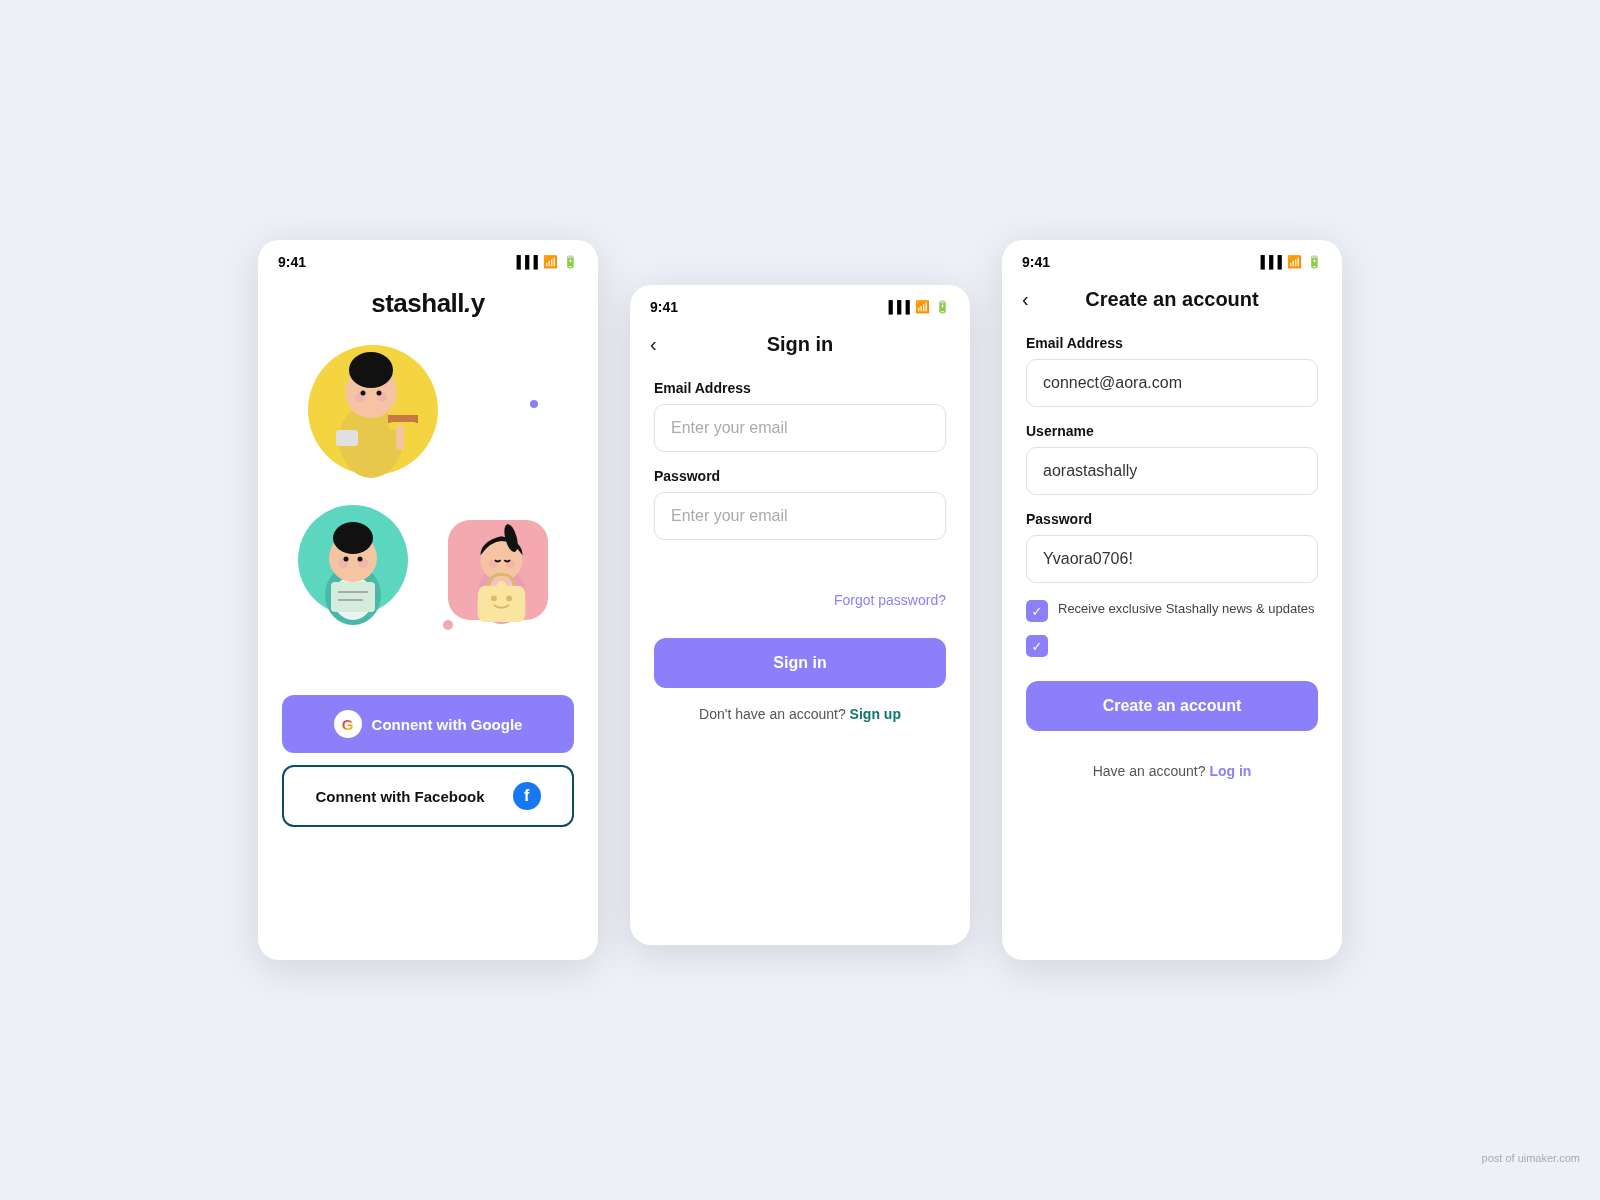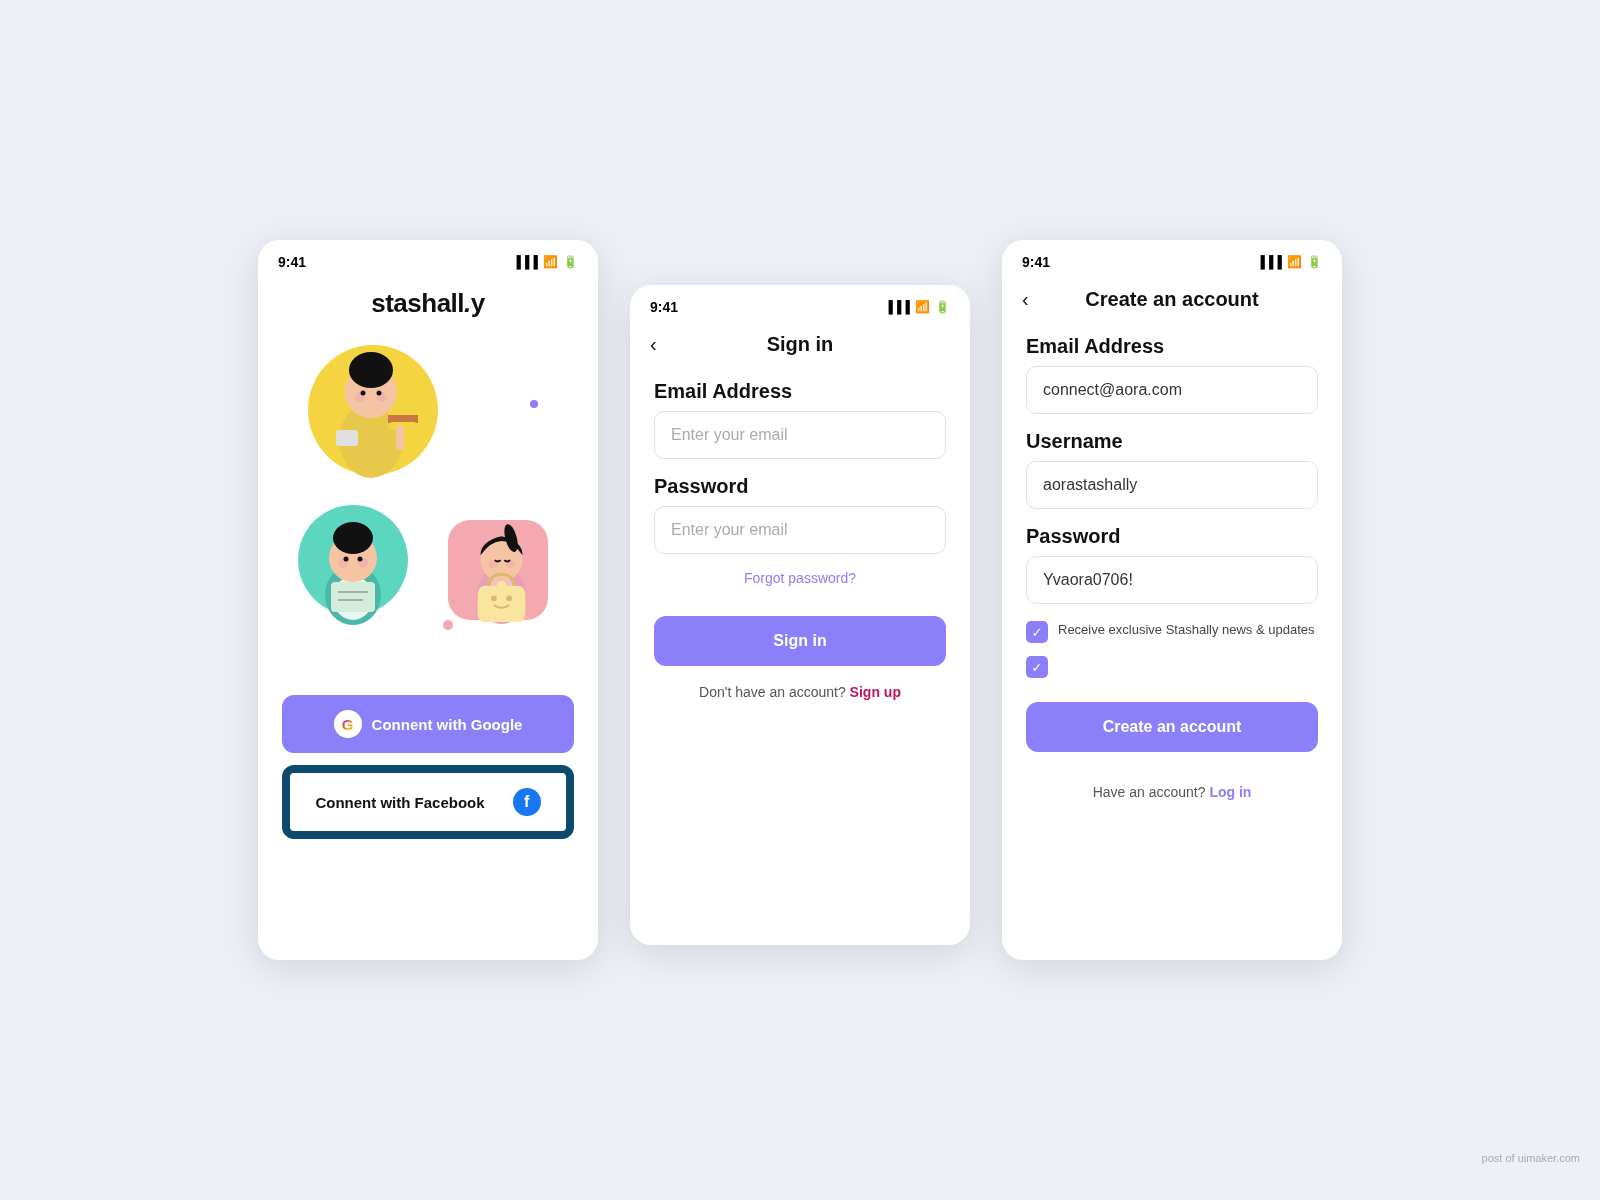--- a/index.html
+++ b/index.html
@@ -156,21 +156,21 @@
       margin-bottom: 12px;
     }
     .btn-google {
       background: #8b80f9;
       color: white;
       border: none;
     }
     .btn-facebook {
       background: white;
       color: #111;
-      border: 8px solid #0c4a6e;
+      border: 2px solid #0c4a6e;
       gap: 28px;
     }
     .btn-icon-google {
       width: 28px; height: 28px;
       background: white;
       border-radius: 50%;
       display: flex; align-items: center; justify-content: center;
       font-size: 14px;
       font-weight: 700;
     }
@@ -204,66 +204,67 @@
     }
     .screen-title {
       font-size: 20px;
       font-weight: 700;
       color: #111;
     }
     .screen-content {
       padding: 8px 24px 24px;
     }
     .form-label {
-      font-size: 20px;
+      font-size: 14px;
       font-weight: 700;
       color: #111;
       margin-bottom: 8px;
       display: block;
     }
     .form-input {
       width: 100%;
       padding: 14px 16px;
       border: 1.5px solid #e0e0e0;
       border-radius: 10px;
       font-size: 16px;
       color: #333;
       background: white;
       outline: none;
       margin-bottom: 16px;
     }
     .form-input::placeholder { color: #aaa; }
     .forgot-link {
-      text-align: center;
+      text-align: right;
       color: #8b80f9;
       font-size: 14px;
       font-weight: 500;
       cursor: pointer;
       margin-bottom: 30px;
       display: block;
+      margin-top: 36px;
     }
     .btn-primary {
       width: 100%;
       padding: 16px;
       background: #8b80f9;
       color: white;
       border: none;
       border-radius: 12px;
       font-size: 16px;
       font-weight: 600;
       cursor: pointer;
       margin-bottom: 18px;
     }
     .signup-text {
       text-align: center;
       font-size: 14px;
       color: #555;
     }
     .signup-link {
-      color: #be185d;
+      color: #0f766e;
       font-weight: 600;
       cursor: pointer;
     }
 
     
     .checkbox-row {
       display: flex;
       align-items: flex-start;
       gap: 10px;
       margin-bottom: 12px;

